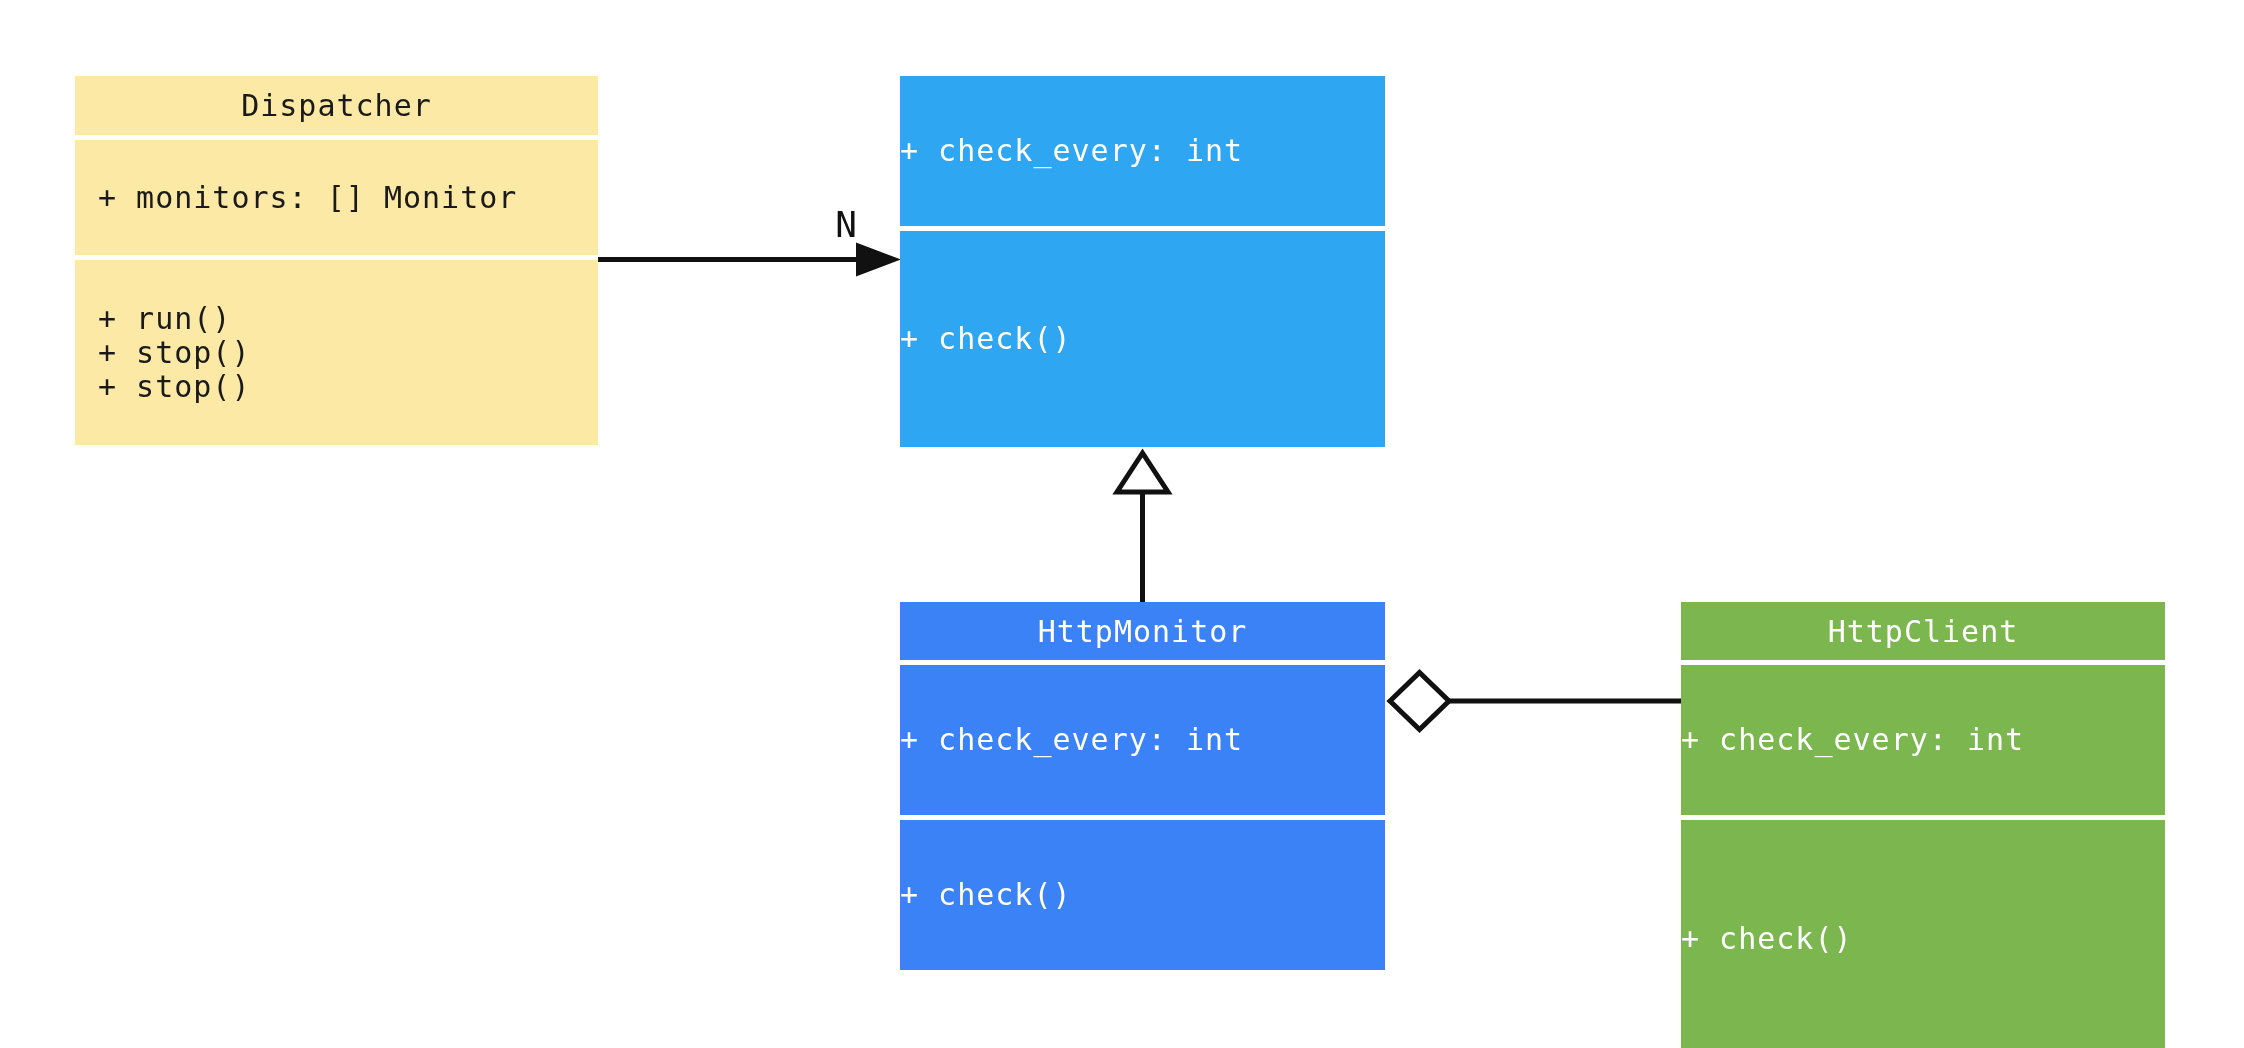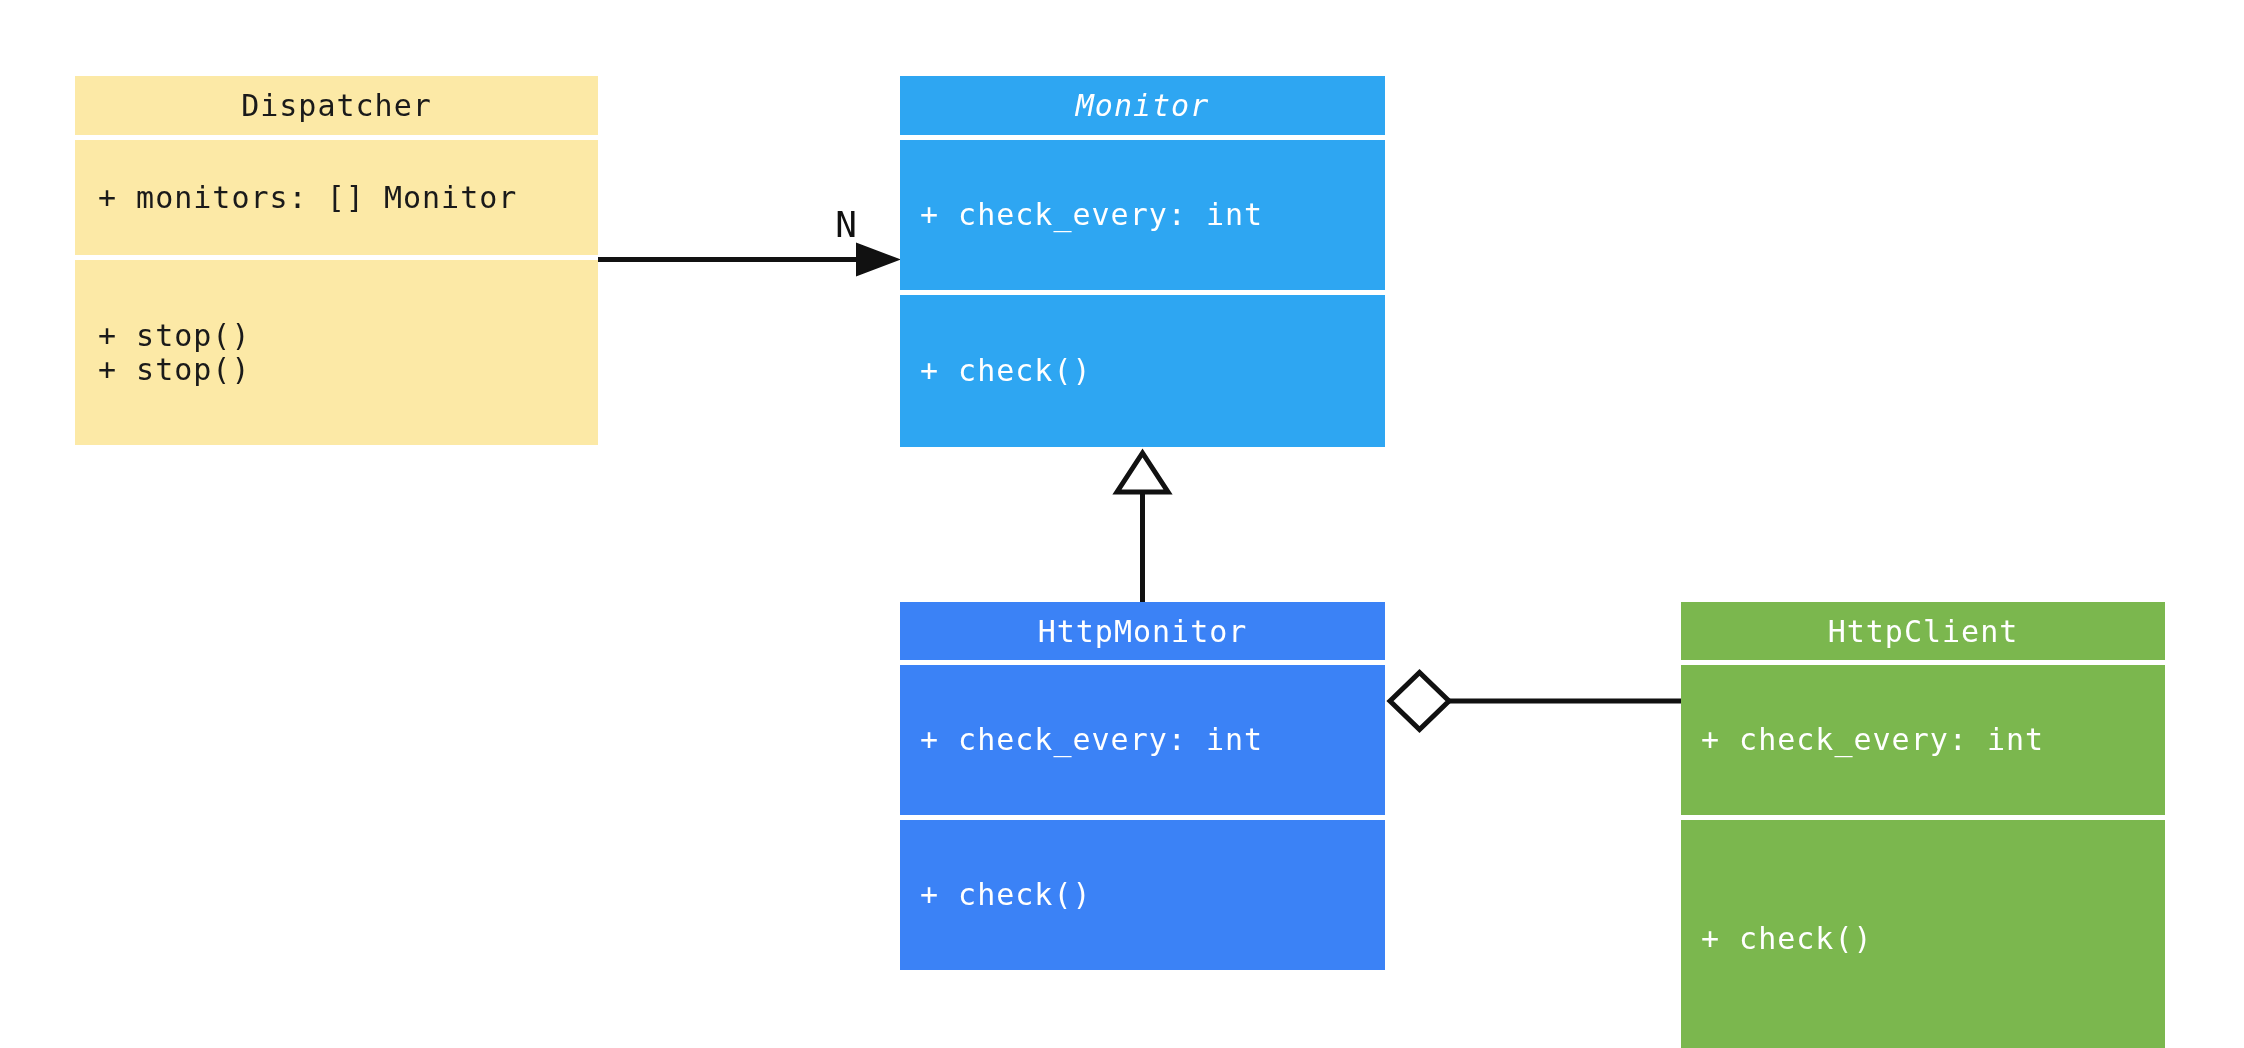--- a/index.html
+++ b/index.html
@@ -21,21 +21,20 @@
     display: flex; flex-direction: column;
     row-gap: 5px;
     font-size: 30px; letter-spacing: 1px;
   }
   .class-title {
     display: flex; align-items: center; justify-content: center;
     flex: 0 0 auto;
   }
   .section {
     display: flex; flex-direction: column; justify-content: center;
-    padding-left: 20px;
     flex: 0 0 auto;
   }
   .section .member { line-height: 34px; white-space: pre; }
   .methods-section { flex: 1 1 auto; }
 
   
   .box-dispatcher { left: 75px; top: 76px; width: 523px; height: 369px; color: #1a1a1a; }
   .box-dispatcher .class-title, .box-dispatcher .section { background: #fce9a6; }
   .box-dispatcher .class-title { height: 59px; }
   .box-dispatcher .attributes-section { height: 115px; }
@@ -90,27 +89,27 @@
   </svg>
 
   <div class="edge-label">N</div>
 
   <div class="class-box box-dispatcher">
     <div class="class-title">Dispatcher</div>
     <div class="section attributes-section">
       <div class="member">+ monitors: [] Monitor</div>
     </div>
     <div class="section methods-section">
+      <div class="member">+ run()</div>
       <div class="member">+ stop()</div>
       <div class="member">+ stop()</div>
     </div>
   </div>
 
   <div class="class-box box-monitor">
-    <div class="class-title">Monitor</div>
     <div class="section attributes-section">
       <div class="member">+ check_every: int</div>
     </div>
     <div class="section methods-section">
       <div class="member">+ check()</div>
     </div>
   </div>
 
   <div class="class-box box-httpmonitor">
     <div class="class-title">HttpMonitor</div>

